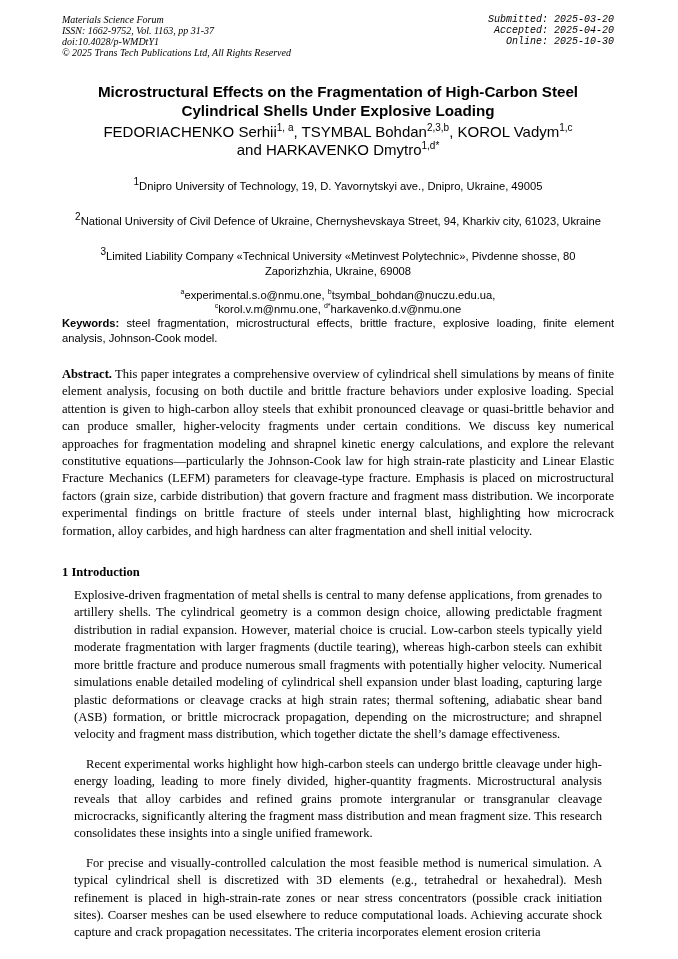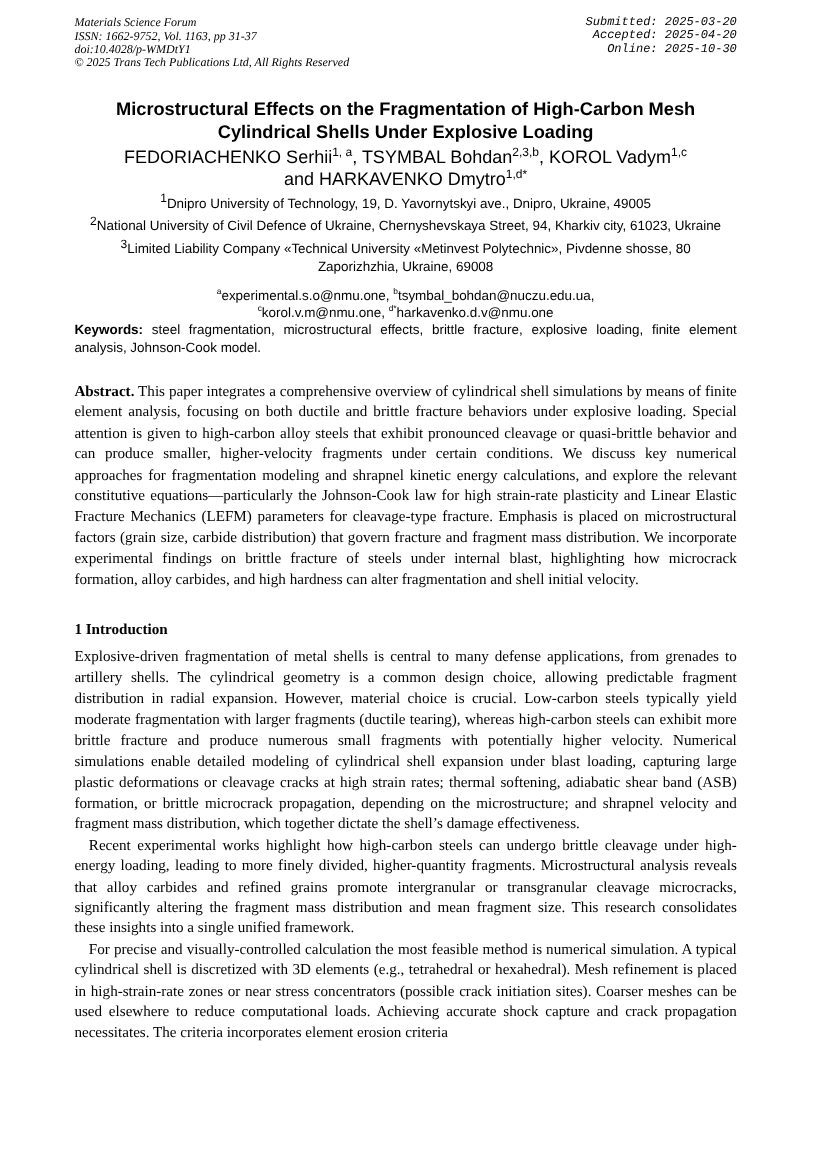--- a/index.html
+++ b/index.html
@@ -5,30 +5,30 @@
   html, body { margin: 0; padding: 0; background: #ffffff; }
   body { width: 678px; height: 959px; position: relative; overflow: hidden; color: #000; }
   .page { position: absolute; left: 62px; top: 14px; width: 552px; }
   .hdr { position: relative; height: 50px; font-family: "Liberation Serif", serif; font-style: italic; font-size: 10px; line-height: 11px; }
   .hdr-left { position: absolute; left: 0; top: 0; }
   .hdr-right { position: absolute; right: 0; top: 0; text-align: right; font-family: Liberation Mono, monospace; }
   .hdr div div { white-space: nowrap; }
   .title { font-family: "Liberation Sans", sans-serif; font-weight: bold; font-size: 15.2px; line-height: 19px; text-align: center; margin-top: 18px; }
   .authors { font-family: "Liberation Sans", sans-serif; font-size: 15px; line-height: 18px; text-align: center; margin-top: 3px; }
   .sup { font-size: 10px; vertical-align: super; line-height: 0; }
-  .aff { font-family: "Liberation Sans", sans-serif; font-size: 11.2px; line-height: 15px; text-align: center; margin-top: 4px; }
+  .aff { font-family: "Liberation Sans", sans-serif; font-size: 11.2px; line-height: 15px; text-align: center; margin-top: 20px; }
   .emails { font-family: "Liberation Sans", sans-serif; font-size: 11.2px; line-height: 14px; text-align: center; margin-top: 9px; }
   .emails .esup { font-size: 7px; vertical-align: super; line-height: 0; }
   .keywords { font-family: "Liberation Sans", sans-serif; font-size: 11.2px; line-height: 15px; text-align: justify; }
   .keywords b { font-weight: bold; }
   .body-text { font-family: "Liberation Serif", serif; font-size: 12.6px; line-height: 17.4px; text-align: justify; }
   .abstract { margin-top: 20px; }
   .abstract b { font-weight: bold; }
   .section-h { font-family: "Liberation Serif", serif; font-weight: bold; font-size: 12.6px; margin-top: 24px; line-height: 16px; }
-  .intro p { margin: 0; }
+  .intro p { margin: 12px; }
   .intro p.first { margin-top: 7px; }
   .intro p.indent { text-indent: 12px; }
 </style>
 </head>
 <body>
 
 <div class="page">
 
   <div class="hdr">
     <div class="hdr-left">
@@ -38,21 +38,21 @@
       <div>© 2025 Trans Tech Publications Ltd, All Rights Reserved</div>
     </div>
     <div class="hdr-right">
       <div>Submitted: 2025-03-20</div>
       <div>Accepted: 2025-04-20</div>
       <div>Online: 2025-10-30</div>
     </div>
   </div>
 
   <div class="title">
-    <div>Microstructural Effects on the Fragmentation of High-Carbon Mesh</div>
+    <div>Microstructural Effects on the Fragmentation of High-Carbon Steel</div>
     <div>Cylindrical Shells Under Explosive Loading</div>
   </div>
 
   <div class="authors">
     <div>
       <span>FEDORIACHENKO Serhii</span><span class="sup">1, a</span><span>, </span><span>TSYMBAL Bohdan</span><span class="sup">2,3,b</span><span>, </span><span>KOROL Vadym</span><span class="sup">1,c</span>
     </div>
     <div>
       <span>and HARKAVENKO Dmytro</span><span class="sup">1,d*</span>
     </div>

